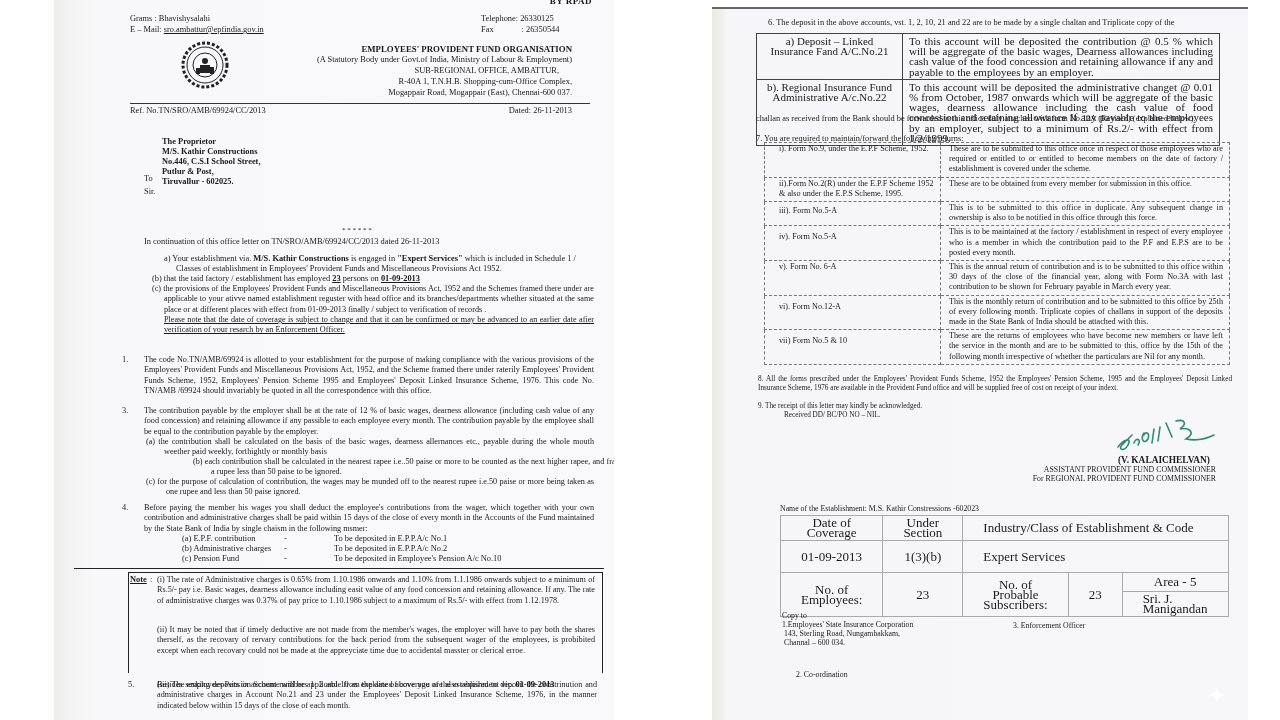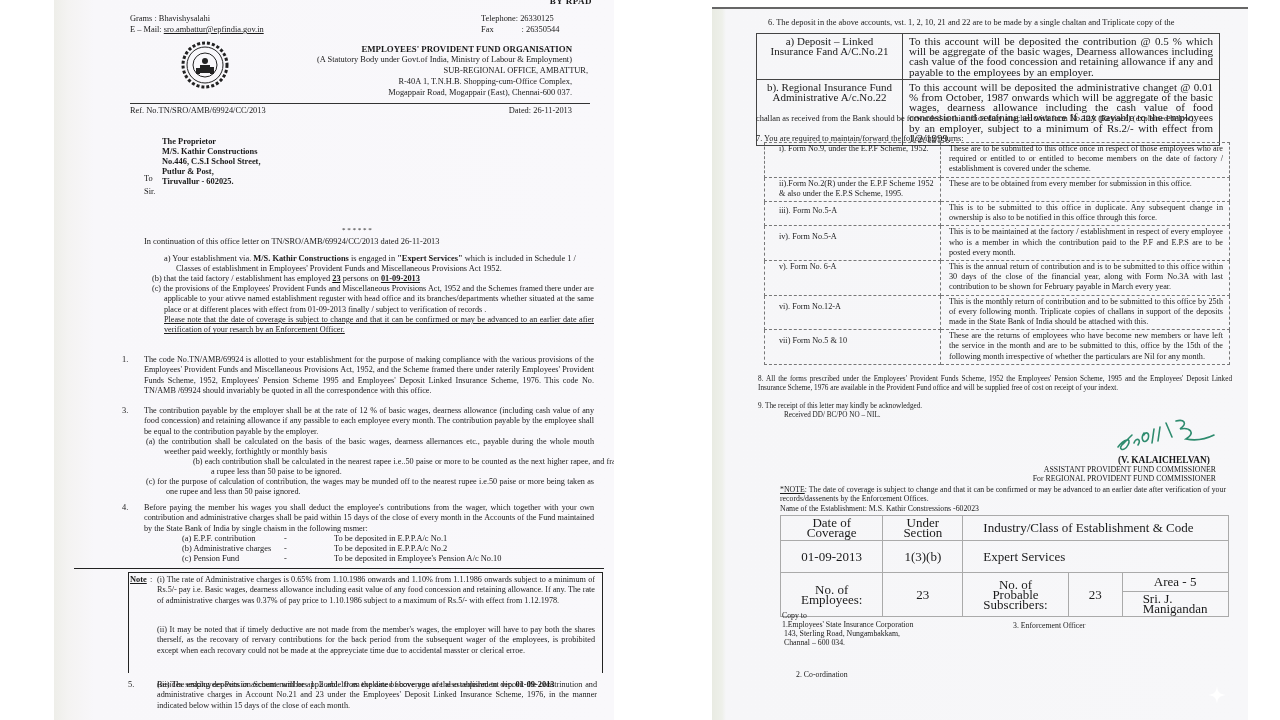--- a/index.html
+++ b/index.html
@@ -71,21 +71,21 @@
     <g fill="#222">
       <circle cx="25" cy="21" r="3"></circle>
       <rect x="20" y="25" width="10" height="8"></rect>
       <rect x="16" y="28" width="4" height="6"></rect>
       <rect x="30" y="27" width="4" height="7"></rect>
     </g>
   </svg>
 
   <div class="abs t b r" style="right:42px;top:44px;font-size:8.8px;">EMPLOYEES' PROVIDENT FUND ORGANISATION</div>
   <div class="abs t r" style="right:42px;top:55px;">(A Statutory Body under Govt.of India, Ministry of Labour &amp; Employment)</div>
-  <div class="abs t r" style="right:26px;top:66px;">SUB-REGIONAL OFFICE, AMBATTUR,</div>
+  <div class="abs t r" style="right:55px;top:66px;">SUB-REGIONAL OFFICE, AMBATTUR,</div>
   <div class="abs t r" style="right:42px;top:77px;">R-40A 1, T.N.H.B. Shopping-cum-Office Complex,</div>
   <div class="abs t r" style="right:42px;top:88px;">Mogappair Road, Mogappair (East), Chennai-600 037.</div>
 
   <div class="abs hline" style="top:103px;"></div>
   <div class="abs t" style="left:76px;top:106px;">Ref. No.TN/SRO/AMB/69924/CC/2013</div>
   <div class="abs t r" style="right:42px;top:106px;">Dated: 26-11-2013</div>
 
   <div class="abs t" style="left:90px;top:126px;margin-top:48px;">To</div>
   <div class="abs t b" style="left:108px;top:137px;">The Proprietor</div>
   <div class="abs t b" style="left:108px;top:147px;">M/S. Kathir Constructions</div>
@@ -197,21 +197,20 @@
   <div class="abs t" style="left:72px;top:402px;font-size:7.2px;line-height:9px;">Received DD/ BC/PO NO – NIL.</div>
 
   <svg class="abs sig" viewBox="0 0 108 46">
     <path d="M8 38 C14 30, 22 28, 18 36 C14 44, 6 40, 14 34 L22 26 M24 34 C26 28, 32 30, 28 36 M34 24 C30 30, 34 36, 38 30 C40 24, 36 22, 34 26 M44 20 L42 34 M50 18 L48 32 M56 14 L62 28 M66 12 C74 10, 78 14, 70 20 C80 18, 86 24, 76 30 C86 32, 96 30, 104 26" fill="none" stroke="#2e8b6e" stroke-width="1.6" stroke-linecap="round"></path>
   </svg>
 
   <div class="abs t b r" style="right:38px;top:446px;font-size:9.4px;">(V. KALAICHELVAN)</div>
   <div class="abs t r" style="right:32px;top:456px;font-size:7.8px;">ASSISTANT PROVIDENT FUND COMMISSIONER</div>
   <div class="abs t r" style="right:32px;top:465px;font-size:7.8px;">For REGIONAL PROVIDENT FUND COMMISSIONER</div>
 
-  <div class="abs j" style="left:68px;top:476px;width:446px;font-size:7.8px;line-height:9.2px;"><span class="u">*NOTE</span><span>: The date of coverage is subject to change and that it can be confirmed or may be advanced to an earlier date after verification of your records/dassenents by the Enforcement Offices.</span></div>
   <div class="abs t" style="left:68px;top:495px;font-size:7.8px;">Name of the Establishment: M.S. Kathir Constressions -602023</div>
 
   <table class="tbl-est">
     <tbody>
         <tr style="height:16px;">
       <td class="c" style="width:80px;">Date of Coverage</td>
       <td class="c" style="width:68px;">Under Section</td>
       <td colspan="3">Industry/Class of Establishment &amp; Code</td>
     </tr>
     <tr style="height:32px;">

